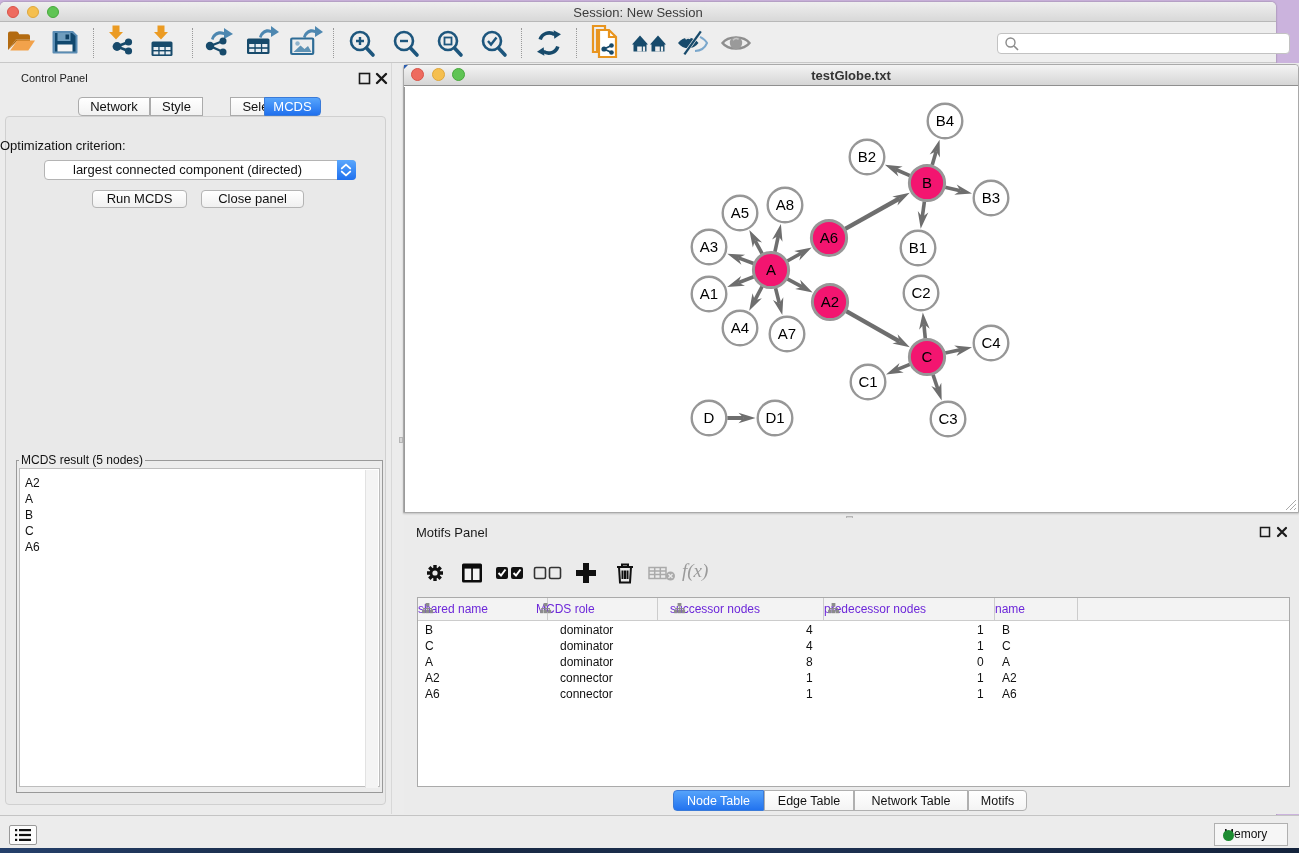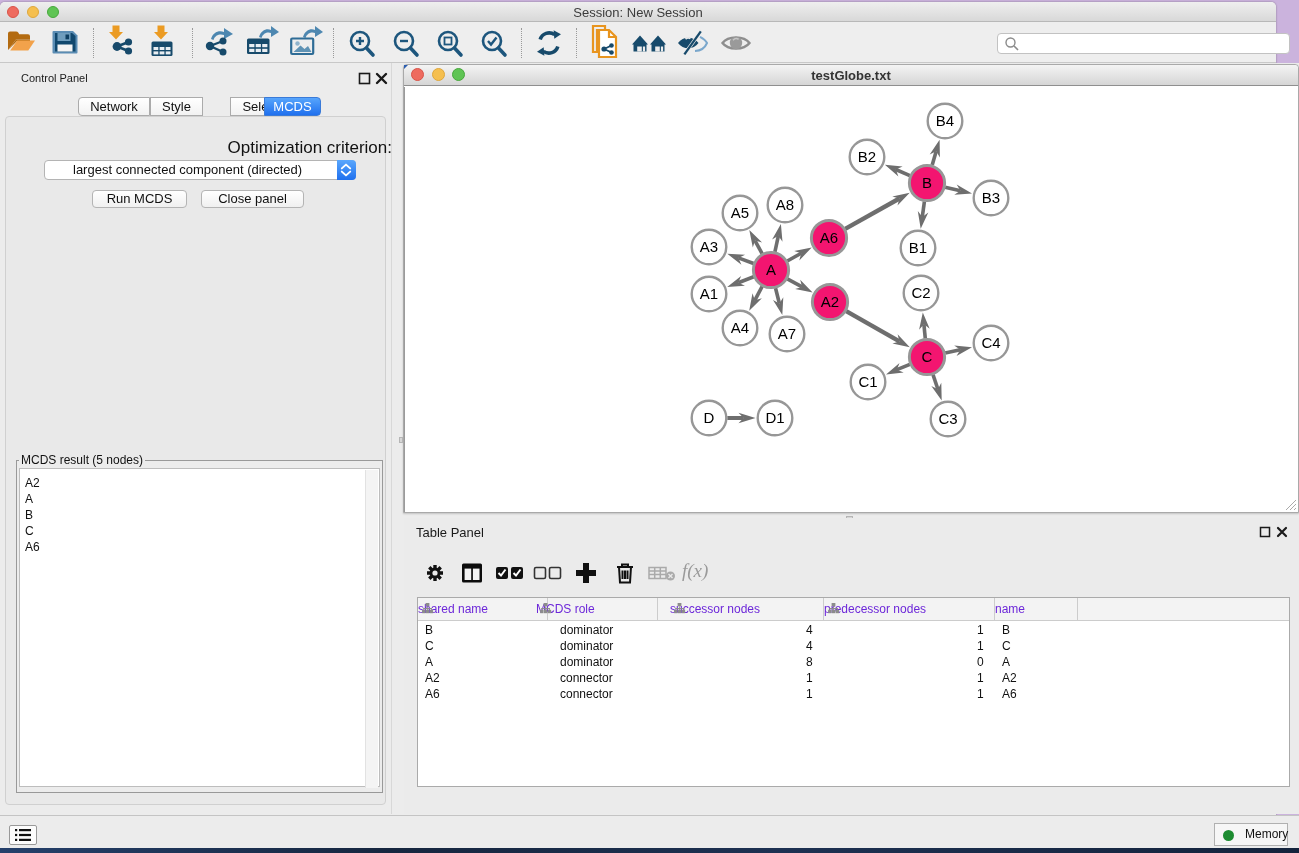--- a/index.html
+++ b/index.html
@@ -21,21 +21,21 @@
 
 #main { position:absolute; left:0; top:61px; width:1299px; height:751px; background:#ececec; }
 #cpanel { position:absolute; left:0; top:0; width:392px; height:751px; background:#ececec; border-right:1px solid #d8d8d8; }
 #rarea { position:absolute; left:392px; top:0; width:907px; height:751px; background:#ececec; }
 
 #cphead { position:absolute; left:13px; top:9px; font-size:11px; color:#1a1a1a;margin-left:8px; }
 #cpinner { position:absolute; left:5px; top:53px; width:381px; height:689px; background:#e9e9e9; border:1px solid #d0d0d0; border-radius:4px; }
 #cptabs { position:absolute; left:78px; top:34px; width:243px; height:19px; }
 .cptab { position:absolute; top:0; height:19px; background:linear-gradient(#ffffff,#f2f2f2); border:1px solid #ababab; line-height:18px; text-align:center; font-size:13px; color:#111; }
 .cptab.sel { background:linear-gradient(#57a5fc,#2070ee); color:#fff; border-color:#3a7ad8; }
-#optlabel { position:absolute; left:0; width:392px; top:75px; text-align:right; font-size:17px; color:#111; }
+#optlabel { position:absolute; left:0; width:392px; top:75px; text-align:left; font-size:13px; color:#111; }
 #combo { position:absolute; left:44px; top:97px; width:312px; height:20px; background:#fff; border:1px solid #b4b4b4; border-radius:4px; font-size:13px; color:#111; line-height:18px; padding-left:28px; }
 #combobtn { position:absolute; right:-1px; top:-1px; width:19px; height:20px; background:linear-gradient(#5aa7fd,#1f70ee); border-radius:0 4px 4px 0; }
 .cpbtn { position:absolute; top:127px; height:18px; background:linear-gradient(#ffffff,#f0f0f0); border:1px solid #b4b4b4; border-radius:4px; text-align:center; font-size:13px; color:#111; line-height:16px; }
 #mcdsbox { position:absolute; left:16px; top:390px; width:367px; height:340px; border:1px solid #999; background:#ececec; }
 #mcdsbox legend { font-size:12px; color:#111; margin-left:2px; padding:0 2px; }
 #mcdslist { position:absolute; left:2px; top:1px; width:361px; height:319px; background:#fff; border:1px solid #bdbdbd; font-size:12px; line-height:16px; padding:6px 0 0 5px; color:#111; }
 #mcdsscroll { position:absolute; right:1px; top:1px; width:13px; height:318px; background:#f4f4f4; border-left:1px solid #e2e2e2; }
 #gwin { position:absolute; left:11px; top:1px; width:896px; height:449px; background:#fff; border:1px solid #a9a9a9; border-radius:4px 4px 0 0; box-shadow:0 1px 2px rgba(0,0,0,.18); }
 #gtitle { position:absolute; left:0; top:0; width:100%; height:21px; background:linear-gradient(#f4f4f4,#d6d6d6); border-radius:4px 4px 0 0; border-bottom:1px solid #8f8f8f; }
 .gtl { position:absolute; top:3px; width:13px; height:13px; border-radius:50%; border:1px solid; }
@@ -53,21 +53,21 @@
 .sorti { position:absolute; left:3px; top:5px; }
 .trow { position:absolute; left:0; width:871px; height:16px; }
 .trow span { position:absolute; top:0; line-height:16px; }
 #ttabs { position:absolute; left:269px; top:272px; width:354px; height:21px; }
 .ttab { position:absolute; top:0; height:21px; background:linear-gradient(#ffffff,#f4f4f4); border:1px solid #b0b0b0; line-height:20px; text-align:center; font-size:12.5px; color:#111; }
 .ttab.sel { background:linear-gradient(#55a3fb,#2273ef); color:#fff; border-color:#3a7ad8; }
 
 #statusbar { position:absolute; left:0; top:813px; width:1299px; height:33px; background:#ececec; border-top:1px solid #c4c4c4; }
 #bottomdark { position:absolute; left:0; top:848px; width:1299px; height:5px; background:linear-gradient(90deg,#25406b,#16263f 30%,#1d3152 60%,#14233c); }
 #listbtn { position:absolute; left:9px; top:9px; width:28px; height:20px; background:#fcfcfc; border:1px solid #999; border-radius:2px; display:flex; align-items:center; justify-content:center; }
-#membtn { position:absolute; left:1214px; top:7px; width:74px; height:23px; background:#f6f6f6; border:1px solid #b0b0b0; font-size:12px; color:#111; line-height:20px; padding-left:30px; }
+#membtn { position:absolute; left:1214px; top:7px; width:74px; height:23px; background:#f6f6f6; border:1px solid #b0b0b0; font-size:12px; color:#111; line-height:20px; padding-left:9px; }
 #memdot { position:absolute; left:8px; top:5.5px; width:11px; height:11px; border-radius:50%; background:#1d8c31; }
 </style>
 </head>
 <body>
 <div id="win">
   <div id="titlebar">
     <span class="tl r"></span>
       <span class="tl y"></span>
       <span class="tl g"></span>
     <div class="title">Session: New Session</div>
@@ -340,21 +340,21 @@
 
         </svg>
         <svg id="grip" width="12" height="12" viewBox="0 0 12 12">
               <path d="M11 1 L1 11 M11 5 L5 11 M11 9 L9 11" stroke="#aaa" stroke-width="1"></path>
             </svg>
       </div>
     </div>
       <div id="vsplit"></div>
       <div id="hsplit"></div>
       <div id="tpanel">
-        <div id="tphead">Table Panel</div>
+        <div id="tphead">Motifs Panel</div>
         <svg style="position:absolute;left:855px;top:8px" width="12" height="12" viewBox="0 0 12 12">
             <rect x="1.5" y="1.5" width="9" height="9" fill="none" stroke="#1a1a1a" stroke-width="1.5"></rect>
           </svg>
         <svg style="position:absolute;left:872px;top:8px" width="12" height="12" viewBox="0 0 12 12">
             <path d="M2 2 L10 10 M10 2 L2 10" stroke="#1a1a1a" stroke-width="2.2" stroke-linecap="round"></path>
           </svg>
         <div id="tptools">
           <svg style="position:absolute;left:13px;top:1px" width="26" height="26" viewBox="0 0 26 26">
               <g fill="#111">
                 <circle cx="13" cy="13" r="5.4"></circle>
@@ -489,20 +489,26 @@
               <span style="left:584px">A2</span>
             </div>
           <div class="trow" style="top:88px">
               <span style="left:7px">A6</span>
               <span style="left:142px">connector</span>
               <span style="left:388px;">1</span>
               <span style="left:559px;">1</span>
               <span style="left:584px">A6</span>
             </div>
         </div>
+        <div id="ttabs">
+          <div class="ttab sel" style="left:0;width:91px;border-radius:4px 0 0 4px;">Node Table</div>
+          <div class="ttab" style="left:91px;width:90px;">Edge Table</div>
+          <div class="ttab" style="left:181px;width:114px;">Network Table</div>
+          <div class="ttab" style="left:295px;width:59px;border-radius:0 4px 4px 0;">Motifs</div>
+        </div>
       </div>
     </div>
   </div>
   <div id="statusbar">
     <div id="listbtn">
       <svg width="18" height="14" viewBox="0 0 18 14">
           <g fill="#111">
             <rect x="1" y="1" width="2.2" height="2.2"></rect>
             <rect x="5" y="1" width="12" height="2.2"></rect>
             <rect x="1" y="5.9" width="2.2" height="2.2"></rect>

